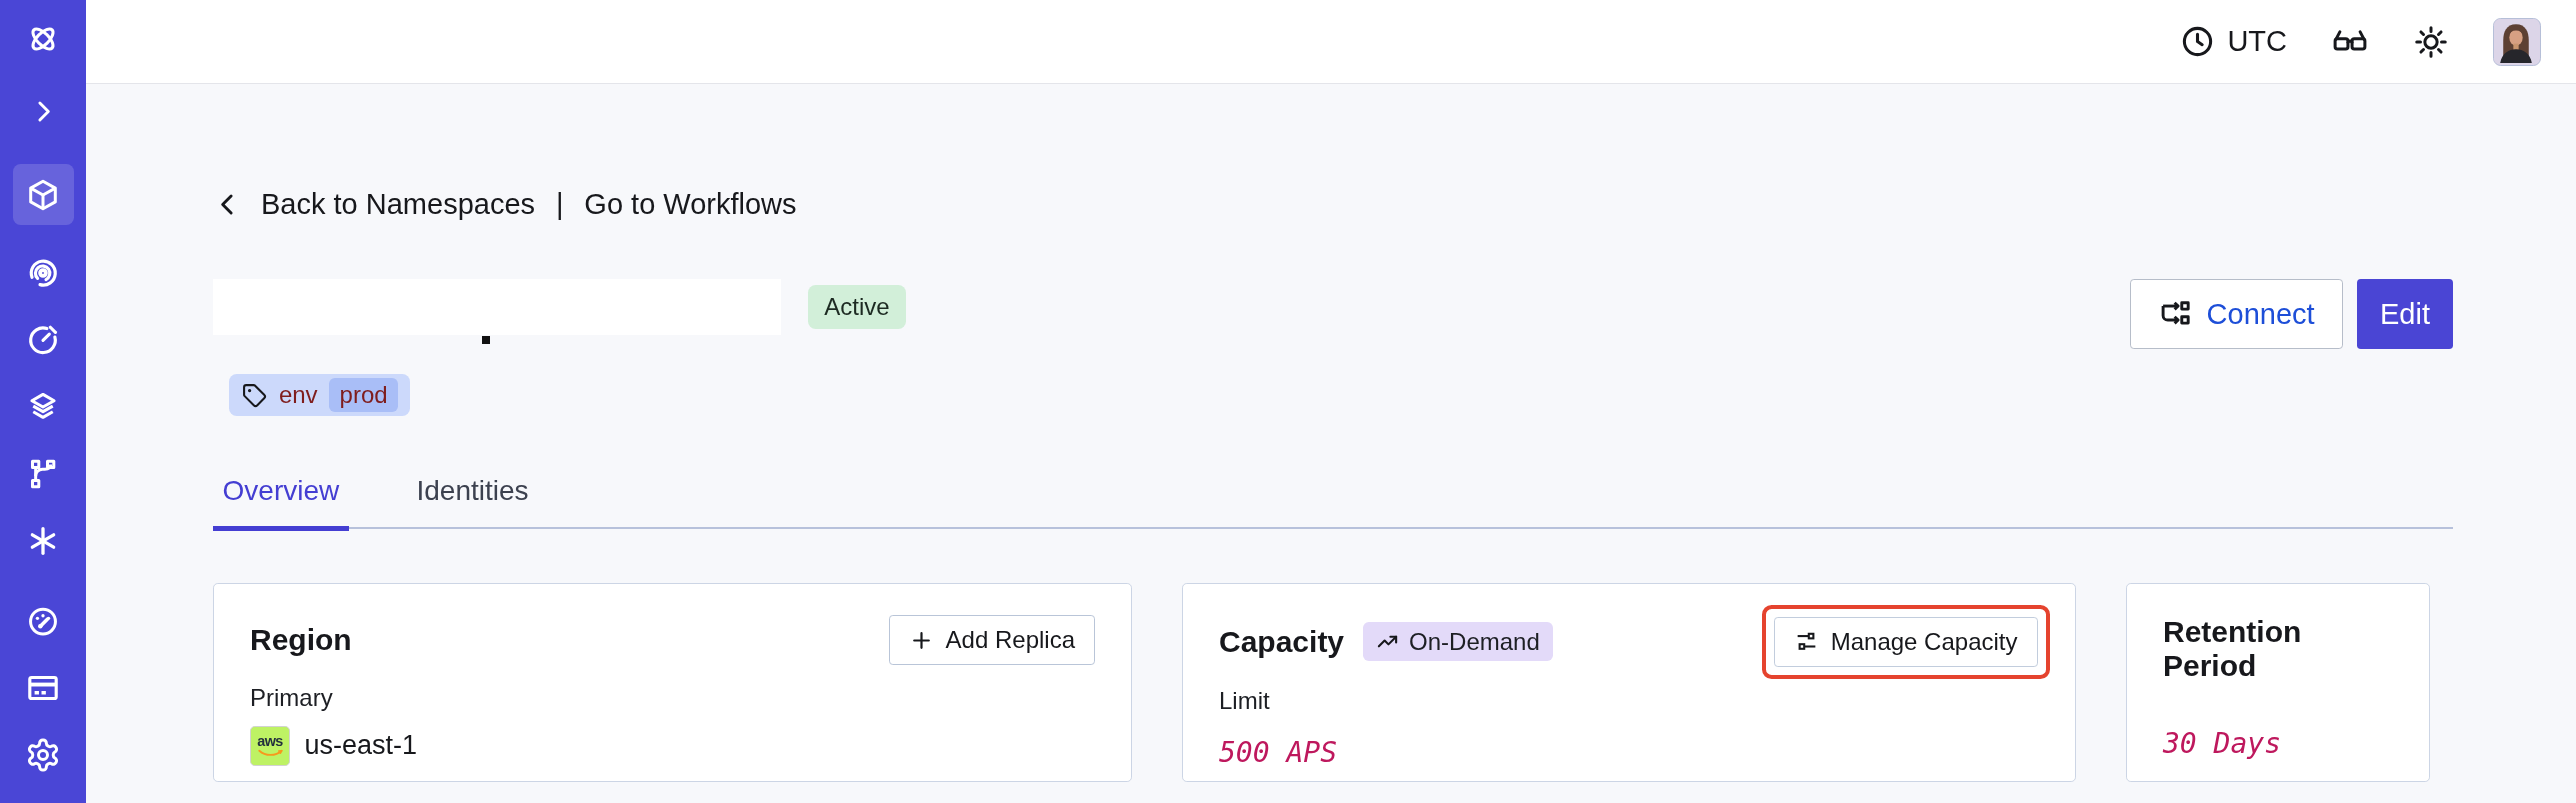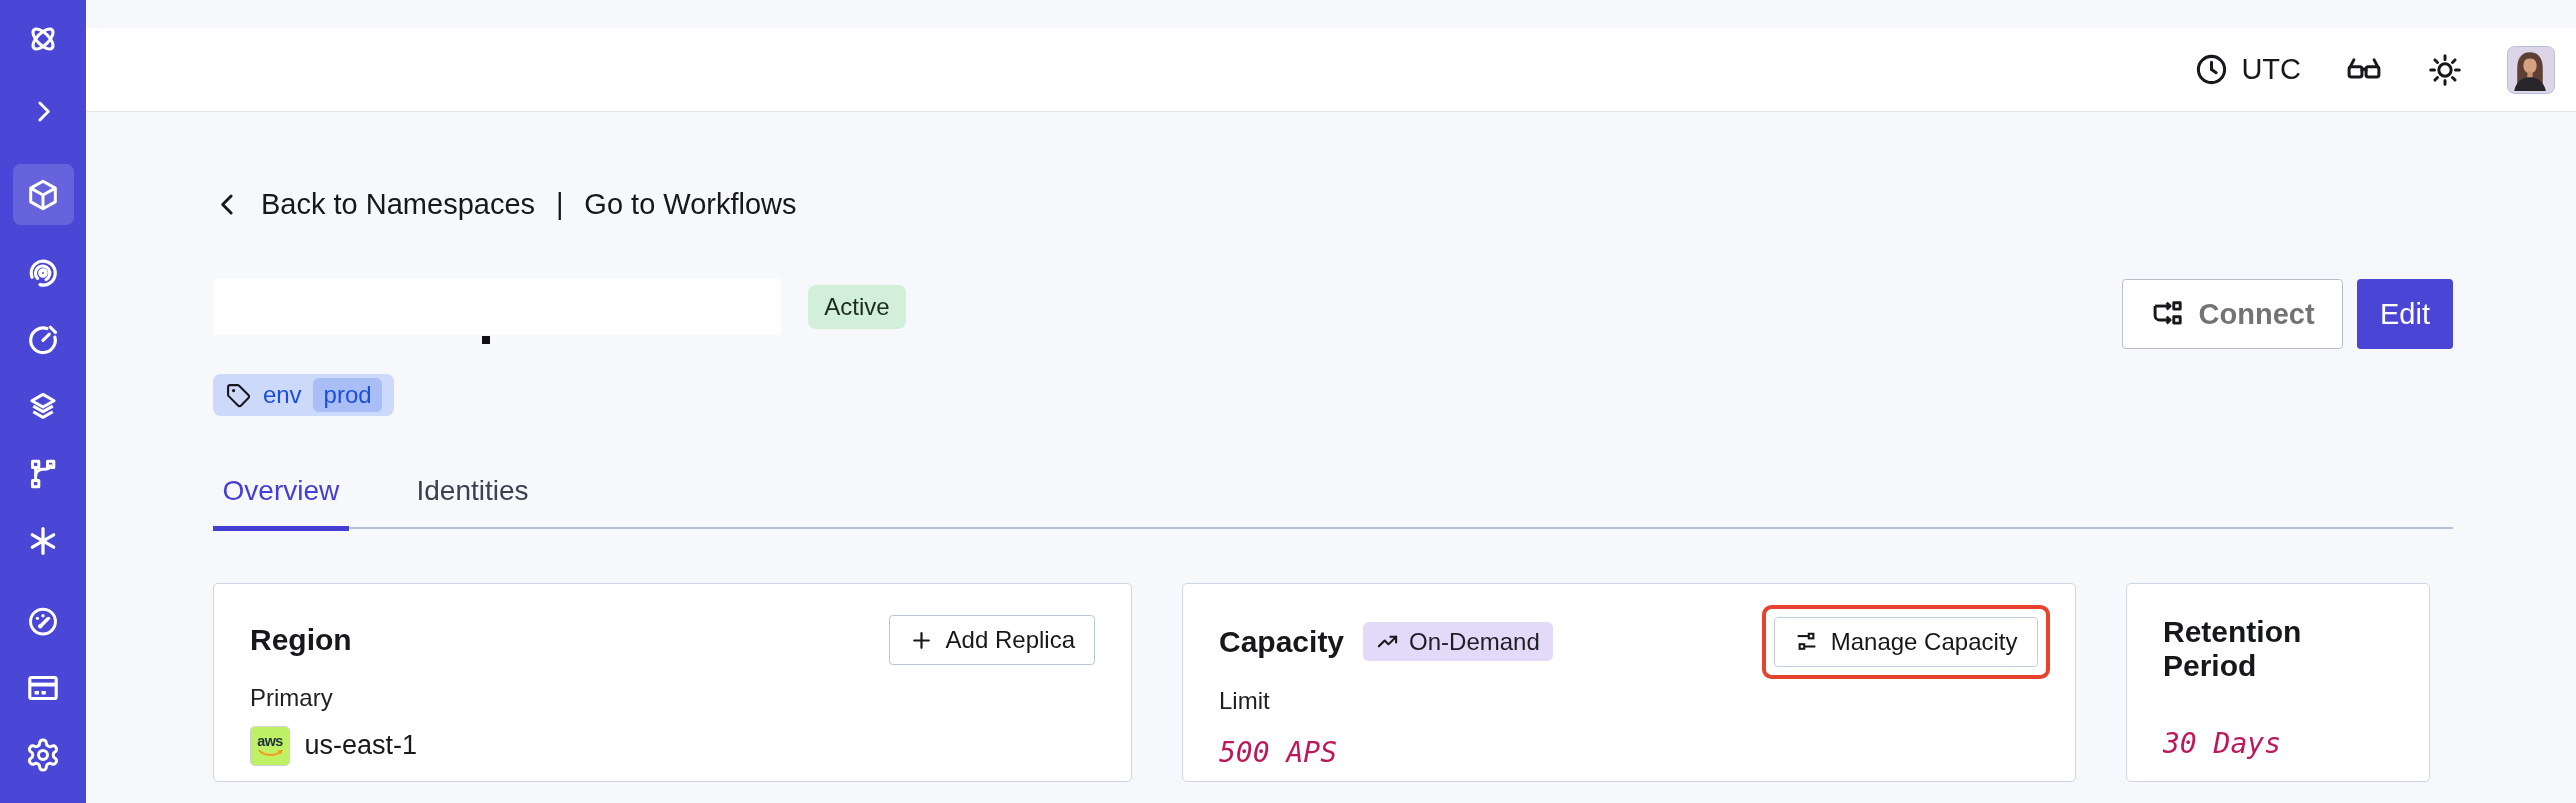--- a/index.html
+++ b/index.html
@@ -22,21 +22,21 @@
   .sb-group.first{ margin-top:38px; }
   .sb-item{ width:61px; height:38px; display:flex; align-items:center; justify-content:center; cursor:pointer; }
   .sb-item.active{ height:61px; background:rgba(255,255,255,0.16); border-radius:7.7px; }
   .sb-divider{ width:86px; height:1.9px; background:rgba(255,255,255,0.55); margin:21px 0; }
   .sb-icon{ color:#fff; }
 
   
   .topbar{
     position:absolute; left:86px; top:0; right:0; height:84px; background:#ffffff;
     border-bottom:1.9px solid #e4e5ea;
-    display:flex; align-items:center; justify-content:flex-end; padding-right:21px; gap:44px;margin-top:28px;
+    display:flex; align-items:center; justify-content:flex-end; padding-right:35px; gap:44px;
   }
   .tz{ display:flex; align-items:center; gap:12.5px; font-size:29px; font-weight:500; cursor:pointer; }
   .topbar-icon{ color:#17181c; cursor:pointer; }
   .avatar{
     width:48px; height:48px; border-radius:7.7px; border:1.9px solid #b6bfd8; overflow:hidden;
     background:#dcd5e8; cursor:pointer;
   }
 
   
   .content{
@@ -55,31 +55,31 @@
   .redacted{ position:relative; width:568px; height:56px; background:#ffffff; }
   .redacted .dot{ position:absolute; left:269px; bottom:-8.6px; width:7.7px; height:7.7px; background:#111; }
   .status-badge{
     background:#d2efd9; color:#1d2a22; font-size:24px; font-weight:500;
     padding:9.6px 16.3px; border-radius:7.7px; line-height:1;
   }
   .title-actions{ display:flex; gap:14.4px; }
   .btn{
     display:flex; align-items:center; justify-content:center; gap:13.4px;
     border-radius:3.8px; cursor:pointer; background:#fff; border:1.9px solid #b6bdc9;
-    font-size:29px; font-weight:700; color:#737373;
+    font-size:29px; font-weight:400; color:#1d4ed8;
   }
   .btn-connect{ height:70px; padding:0 27px; }
   .btn-edit{
     height:70px; width:96px; background:#4a45d4; border:none; color:#fff; font-weight:500;
   }
 
   .tag-row{ margin-top:25px; }
   .tag-pill{
     display:inline-flex; align-items:center; gap:11.5px; height:42px; padding:0 11.5px 0 13.4px;
-    background:#ccd9fb; border-radius:7.7px; font-size:24px; color:#1d4ed8;
+    background:#ccd9fb; border-radius:7.7px; font-size:24px; color:#7f1d1d;margin-left:16px;
   }
   .tag-chip{ background:#a9bef7; border-radius:5.8px; padding:4.8px 10.5px; line-height:1; }
 
   .tabs-row{
     margin-top:59px; display:flex; gap:58px; border-bottom:2.9px solid #b7c1db;
   }
   .tab{
     font-size:28px; padding:0 9.6px 19px 9.6px; color:#3c414f; cursor:pointer;
   }
   .tab.active{

